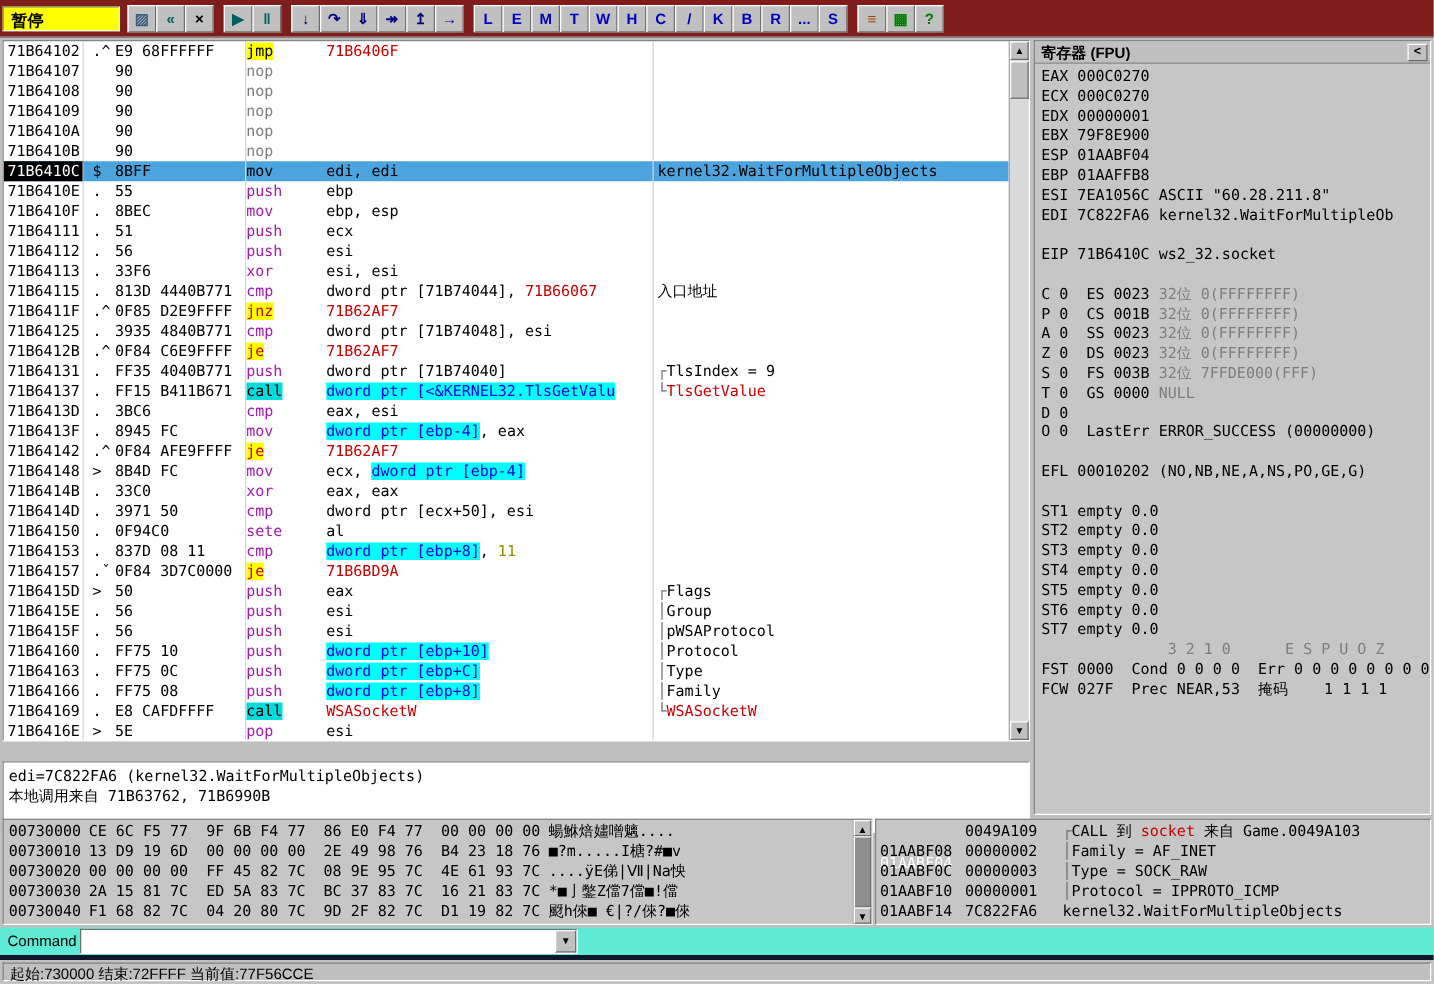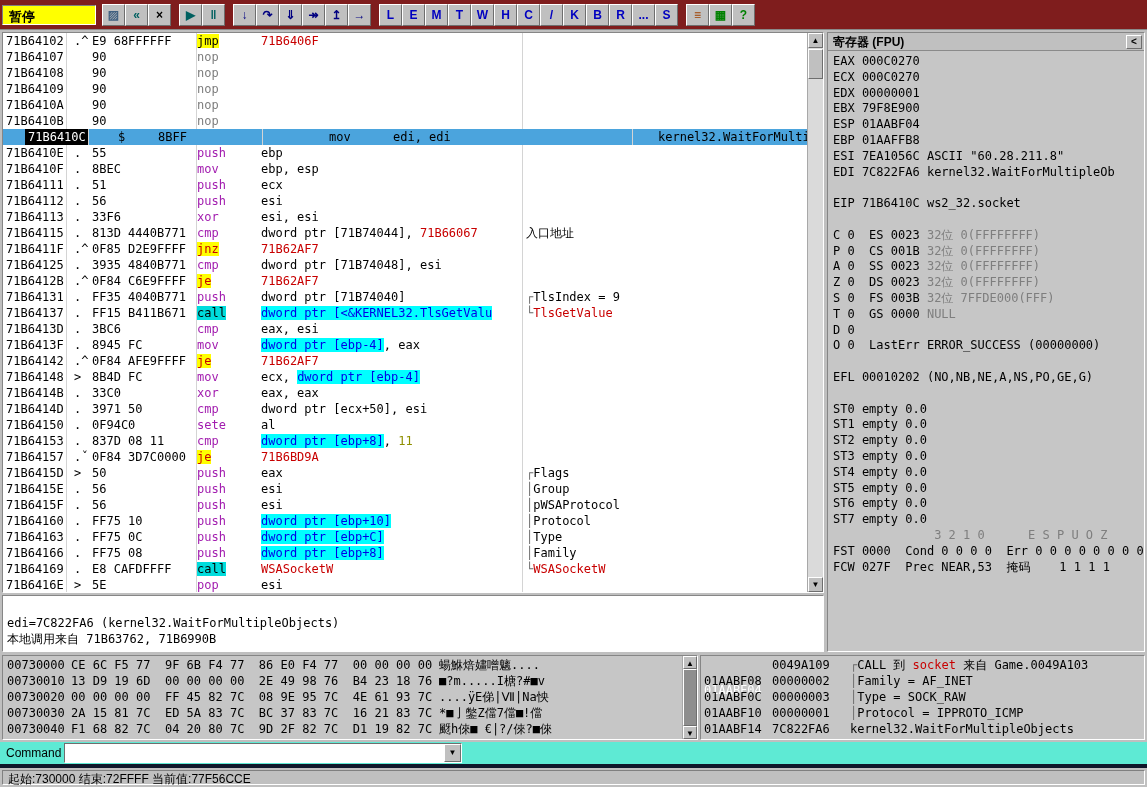--- a/index.html
+++ b/index.html
@@ -38,36 +38,36 @@
   .tok-a{color:#C80000;}
   .tok-r{color:#C80000;}
   .tok-j{background:#FFFF00;color:#000;}
   .tok-cj{background:#FFFF00;color:#C80000;}
   .tok-c{background:#00DCDC;color:#000;}
   .tok-h{background:#00FFFF;color:#0000E6;}
   .tok-o{color:#8F8F00;}
   .tok-br{color:#6A6A6A;}
 
   .drow.sel{background:#4BA4DD;}
-  .drow.sel span{color:#000 !important;background:transparent !important;margin-left:22px;}
+  .drow.sel span{color:#000 !important;background:transparent !important;}
   .drow.sel span.c-addr{background:#000 !important;color:#FFF !important;}
 
   
   .vscroll{position:absolute;top:0;right:0;width:16px;bottom:0;background:#DADADA;
            border-left:1px solid #A8A8A8;}
   .sb-btn{position:absolute;left:0;width:15px;height:15px;background:#C0C0C0;border:1px solid;
           border-color:#FFF #6E6E6E #6E6E6E #FFF;font:8px/13px "Liberation Sans",sans-serif;
           text-align:center;color:#000;}
   .sb-up{top:0;} .sb-down{bottom:0;}
   .sb-thumb{position:absolute;left:0;width:15px;background:#C0C0C0;border:1px solid;
             border-color:#FFF #6E6E6E #6E6E6E #FFF;}
   .disasm-pane .sb-thumb{top:16px;height:30px;}
 
-  .info-pane{left:2px;top:595px;width:822px;height:57px;background:#FFF;
-             font:12px/16px "DejaVu Sans Mono",monospace;padding:19px 4px;}
+  .info-pane{left:2px;top:609px;width:822px;height:57px;background:#FFF;
+             font:12px/16px "DejaVu Sans Mono",monospace;padding:3px 4px;}
   .info-line{height:16px;white-space:pre;overflow:hidden;}
 
   .reg-pane{left:827px;top:32px;width:318px;height:620px;background:#C6C6C6;overflow:hidden;}
   .reg-header{height:18px;background:#C0C0C0;border-bottom:1px solid #8A8A8A;
               font:bold 12px/18px "Liberation Sans",sans-serif;padding-left:5px;position:relative;}
   .reg-collapse{position:absolute;right:2px;top:2px;width:16px;height:14px;
                 font:bold 10px/12px "Liberation Sans",sans-serif;background:#C0C0C0;border:1px solid;
                 border-color:#FFF #6E6E6E #6E6E6E #FFF;padding:0;text-align:center;}
   .reg-lines{padding:2px 0 0 5px;}
   .reg-line{height:15.8px;font:12px/16px "DejaVu Sans Mono",monospace;white-space:pre;overflow:hidden;}
@@ -222,21 +222,20 @@
       <div class="reg-line"><span class="tok-k">P 0  CS 001B </span><span class="tok-g">32位 0(FFFFFFFF)</span></div>
       <div class="reg-line"><span class="tok-k">A 0  SS 0023 </span><span class="tok-g">32位 0(FFFFFFFF)</span></div>
       <div class="reg-line"><span class="tok-k">Z 0  DS 0023 </span><span class="tok-g">32位 0(FFFFFFFF)</span></div>
       <div class="reg-line"><span class="tok-k">S 0  FS 003B </span><span class="tok-g">32位 7FFDE000(FFF)</span></div>
       <div class="reg-line"><span class="tok-k">T 0  GS 0000 </span><span class="tok-g">NULL</span></div>
       <div class="reg-line"><span class="tok-k">D 0</span></div>
       <div class="reg-line"><span class="tok-k">O 0  LastErr ERROR_SUCCESS (00000000)</span></div>
       <div class="reg-line">&nbsp;</div>
       <div class="reg-line"><span class="tok-k">EFL 00010202 (NO,NB,NE,A,NS,PO,GE,G)</span></div>
       <div class="reg-line">&nbsp;</div>
-      <div class="reg-line"><span class="tok-k">ST0 empty 0.0</span></div>
       <div class="reg-line"><span class="tok-k">ST1 empty 0.0</span></div>
       <div class="reg-line"><span class="tok-k">ST2 empty 0.0</span></div>
       <div class="reg-line"><span class="tok-k">ST3 empty 0.0</span></div>
       <div class="reg-line"><span class="tok-k">ST4 empty 0.0</span></div>
       <div class="reg-line"><span class="tok-k">ST5 empty 0.0</span></div>
       <div class="reg-line"><span class="tok-k">ST6 empty 0.0</span></div>
       <div class="reg-line"><span class="tok-k">ST7 empty 0.0</span></div>
       <div class="reg-line"><span class="tok-g">              3 2 1 0      E S P U O Z</span></div>
       <div class="reg-line"><span class="tok-k">FST 0000  Cond 0 0 0 0  Err 0 0 0 0 0 0 0 0</span></div>
       <div class="reg-line"><span class="tok-k">FCW 027F  Prec NEAR,53  掩码    1 1 1 1</span></div>

